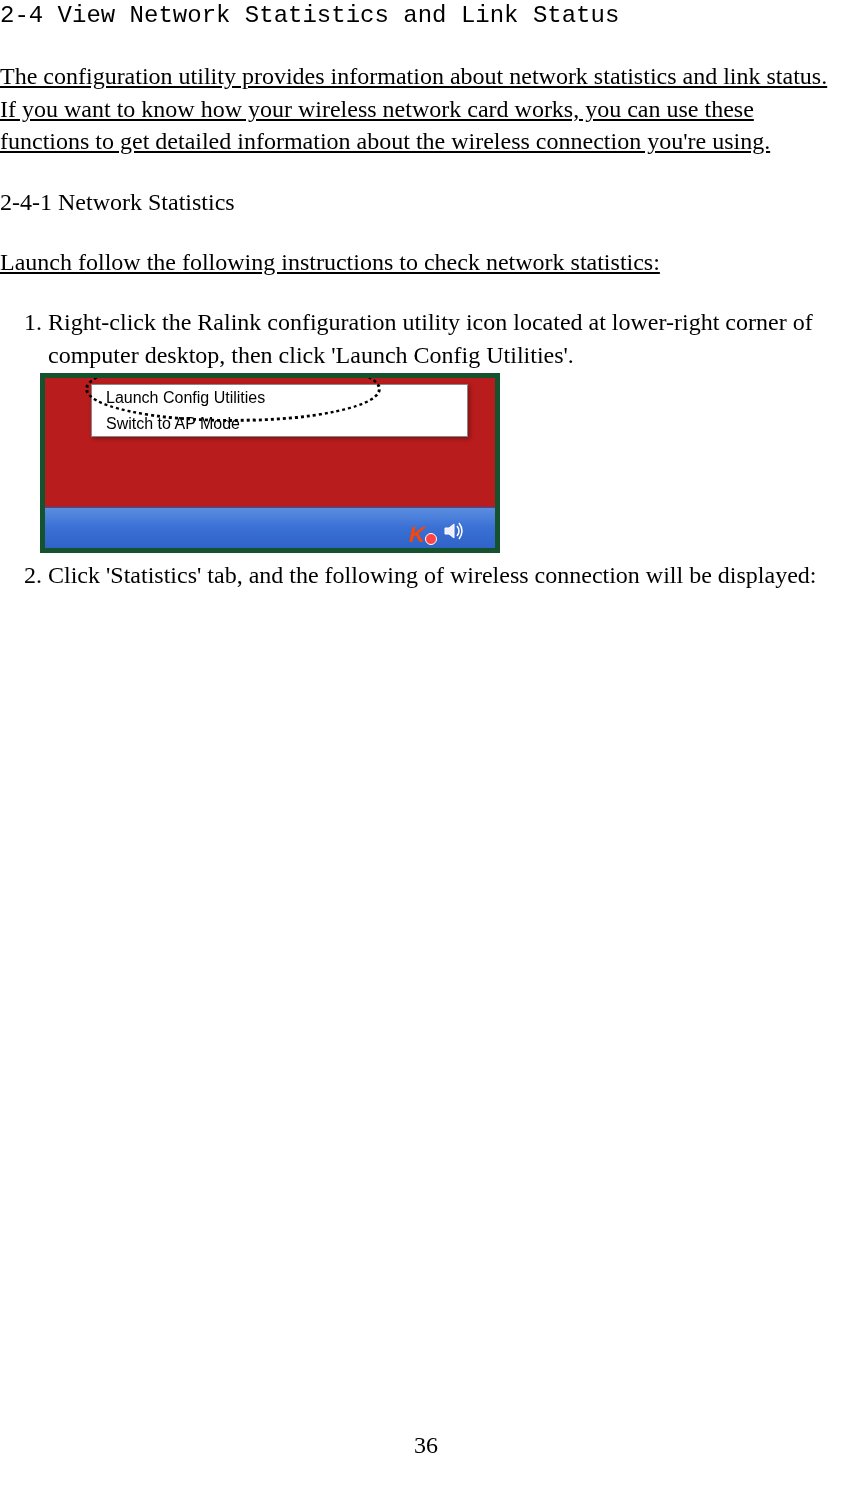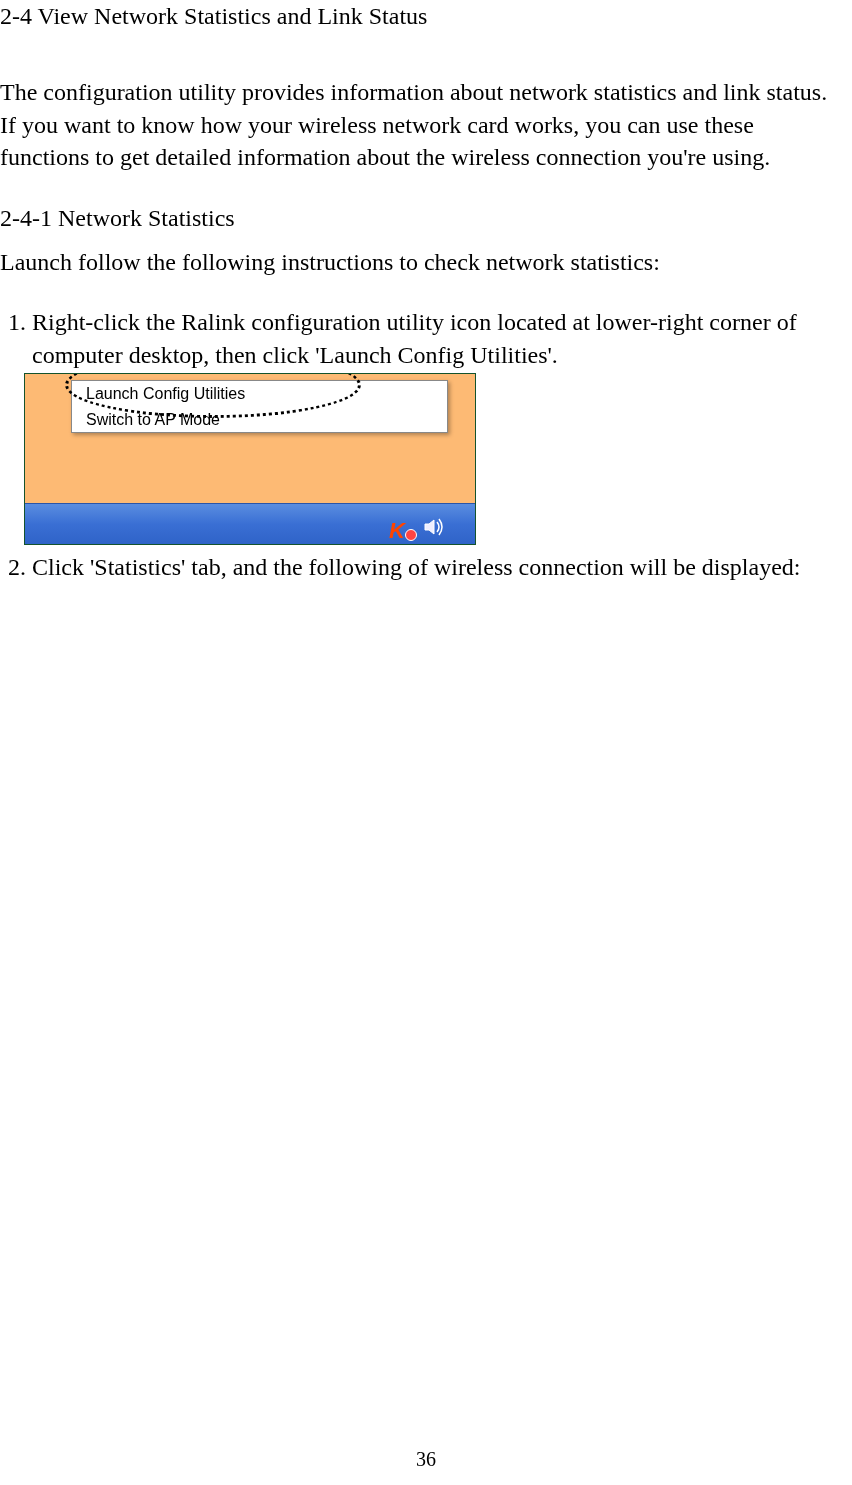--- a/index.html
+++ b/index.html
@@ -9,47 +9,49 @@
     margin: 0;
     padding: 0 10px 0 0;
     color: #000;
     background: #fff;
     width: 852px;
     height: 1485px;
     box-sizing: border-box;
     position: relative;
   }
   .heading {
-    margin-bottom: 44px;
+    margin-bottom: 28px;
+    font-family: Liberation Mono, monospace;
   }
   .para {
     margin-bottom: 28px;
+    text-decoration: underline;
   }
   .subheading {
-    margin-bottom: 12px;
+    margin-bottom: 28px;
   }
   ol.steps {
     list-style-type: decimal;
-    padding-left: 32px;
+    padding-left: 48px;
   }
   ol.steps li {
     margin-bottom: 6px;
   }
   .figure {
     margin-left: -8px;
     margin-top: 2px;
     margin-bottom: 6px;
   }
   
   .ctx-wrap {
     position: relative;
     width: 450px;
     height: 170px;
-    border: 1px solid #14532d;
-    background: #fdba74;
+    border: 5px solid #14532d;
+    background: #b91c1c;
     overflow: hidden;
   }
   .ctx-menu {
     position: absolute;
     left: 46px;
     top: 6px;
     width: 375px;
     background: #fff;
     border: 1px solid #888;
     box-shadow: 2px 2px 4px rgba(0,0,0,0.3);
@@ -110,24 +112,24 @@
     background: #f44;
     border-radius: 50%;
     border: 1px solid #fff;
   }
   .icon-spk {
     position: relative;
   }
   .icon-spk svg { display:block; }
   .pagenum {
     position: absolute;
-    bottom: 12px;
+    bottom: 24px;
     width: 100%;
     text-align: center;
-    font-size: 20px;
+    font-size: 24px;
   }
 </style>
 </head>
 <body>
 
 <div class="heading">2-4  View Network Statistics and Link Status</div>
 
 <div class="para">The configuration utility provides information about network statistics and link status. If you want to know how your wireless network card works, you can use these functions to get detailed information about the wireless connection you're using.</div>
 
 <div class="subheading">2-4-1 Network Statistics</div>

